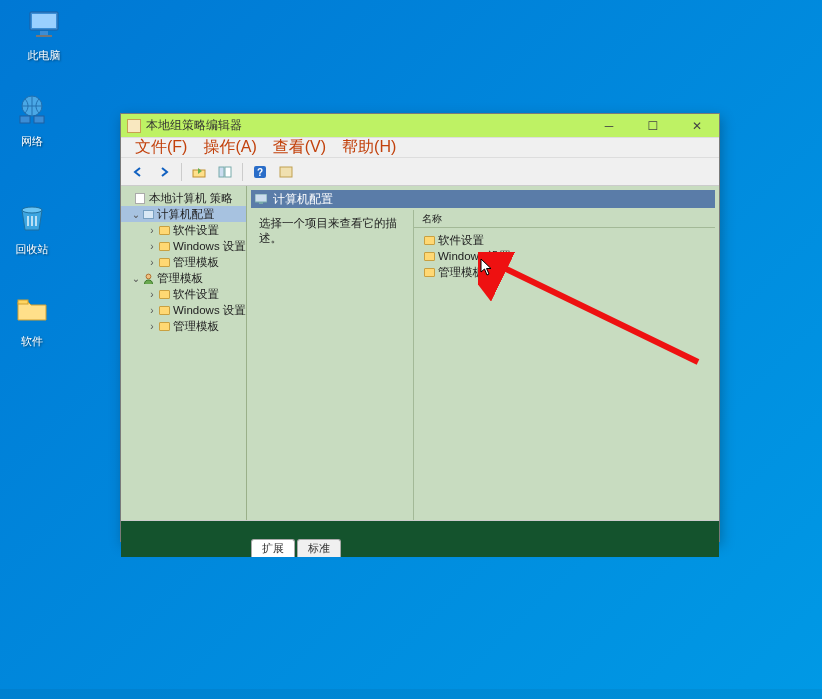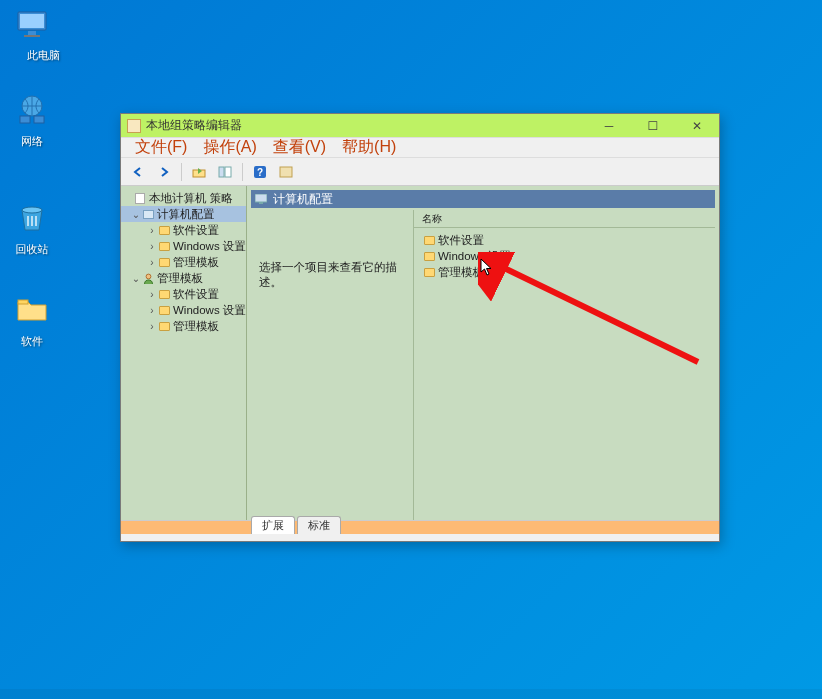--- a/index.html
+++ b/index.html
@@ -181,21 +181,20 @@
       flex: 1;
       display: flex;
       margin: 2px 4px 0 4px;
       background: #c8dcc0;
     }
     .rp-desc {
       width: 162px;
       padding: 6px 8px;
       font-size: 11.5px;
       color: #222;
-      margin-top: 44px;
     }
     .rp-list {
       flex: 1;
       background: #c8dcc0;
       border-left: 1px solid #a3b997;
     }
     .rp-list-header {
       height: 18px;
       border-bottom: 1px solid #a3b997;
       display: flex;
@@ -209,22 +208,22 @@
       display: flex;
       align-items: center;
       height: 16px;
       padding-left: 8px;
       font-size: 11.5px;
       color: #222;
       cursor: pointer;
     }
 
     .tabs-strip {
-      height: 14px;
-      background: #fdba74;
+      height: 37px;
+      background: #14532d;
       border-top: 1px solid #ccc;
       display: flex;
       align-items: flex-end;
       padding-left: 130px;
     }
     .tab {
       height: 18px;
       padding: 0 10px;
       border: 1px solid #a9a9a9;
       border-bottom: none;
@@ -249,21 +248,21 @@
     .taskbar {
       position: absolute;
       left: 0; bottom: 0;
       width: 100%; height: 10px;
       background: rgba(0,0,0,.05);
     }
   </style>
 </head>
 <body>
 
-<div class="desktop-icon" style="left:4px;top:4px;text-align:right;">
+<div class="desktop-icon" style="left:16px;top:4px;">
   <div class="icon-img">
     <svg width="36" height="36" viewBox="0 0 36 36">
         <rect x="4" y="6" width="28" height="18" rx="1" fill="#3b8dd6" stroke="#1e5fa0"></rect>
         <rect x="6" y="8" width="24" height="14" fill="#9ad0ff"></rect>
         <rect x="14" y="25" width="8" height="4" fill="#3b8dd6"></rect>
         <rect x="10" y="29" width="16" height="2" fill="#777"></rect>
       </svg>
   </div>
   <div class="label">此电脑</div>
 </div>

